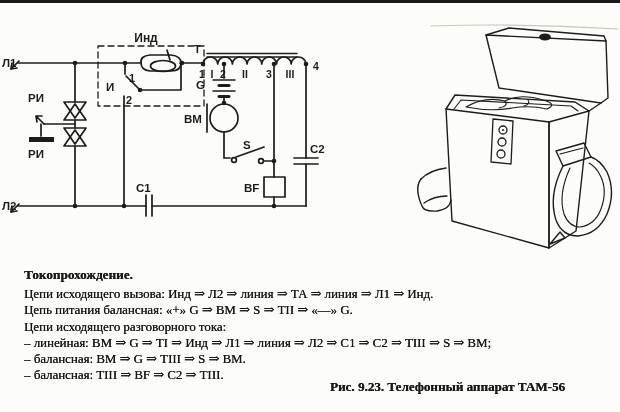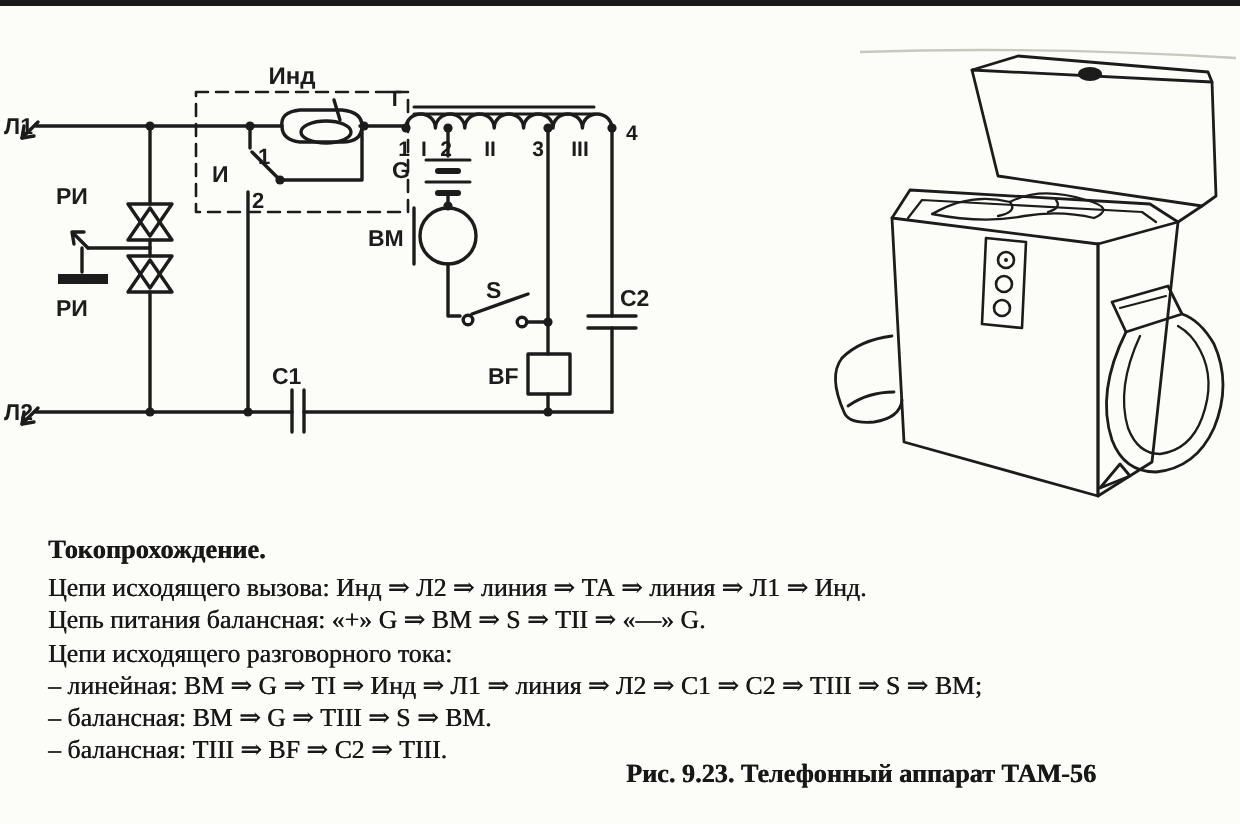--- a/index.html
+++ b/index.html
@@ -14,21 +14,21 @@
   .svg-label{font-family:"Liberation Sans","DejaVu Sans",sans-serif;font-weight:700;fill:#1c1c1c;}
   #paths-block{
     position:absolute;left:24px;top:224px;width:604px;
     font-size:12.9px;line-height:16.2px;white-space:nowrap;
     text-shadow:0.25px 0 0 currentColor;
     margin-top:43px;
   }
   #paths-heading{font-weight:700;margin-bottom:3px;font-size:13.2px;}
   .path-line{height:16.2px;}
   #figure-caption{
-    position:absolute;left:313px;top:379px;
+    position:absolute;left:330px;top:379px;
     font-weight:700;font-size:13.1px;white-space:nowrap;
     text-shadow:0.25px 0 0 currentColor;
   }
 </style>
 </head>
 <body>
 
 <div id="page">
   <div id="top-rule"></div>
 

